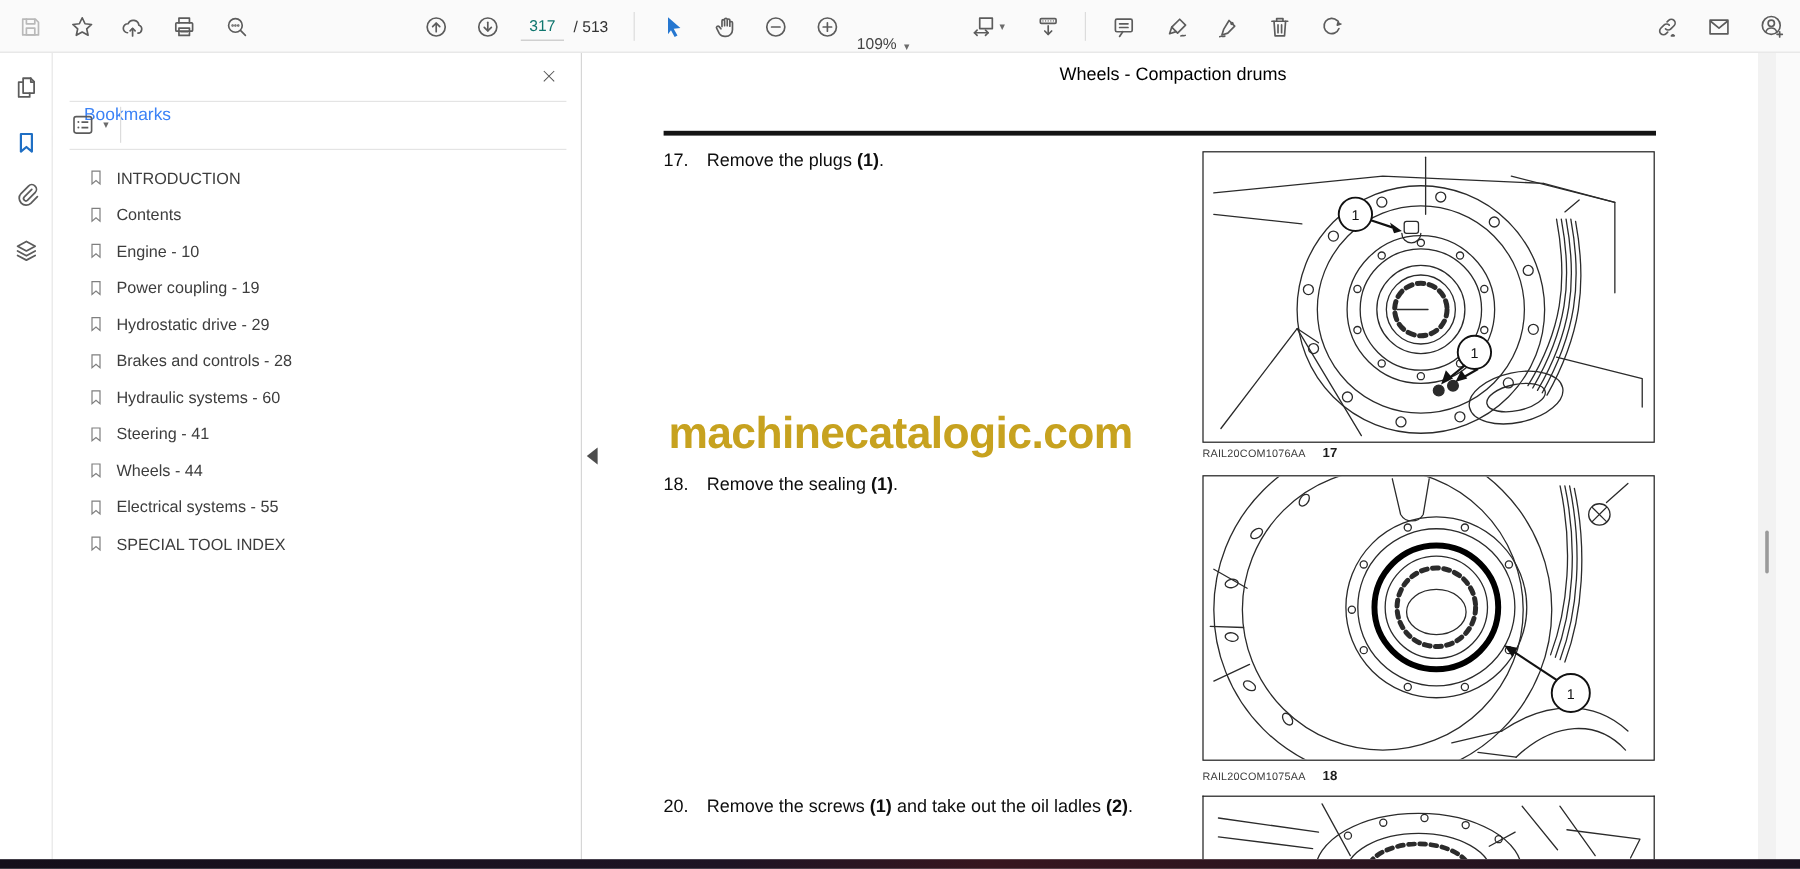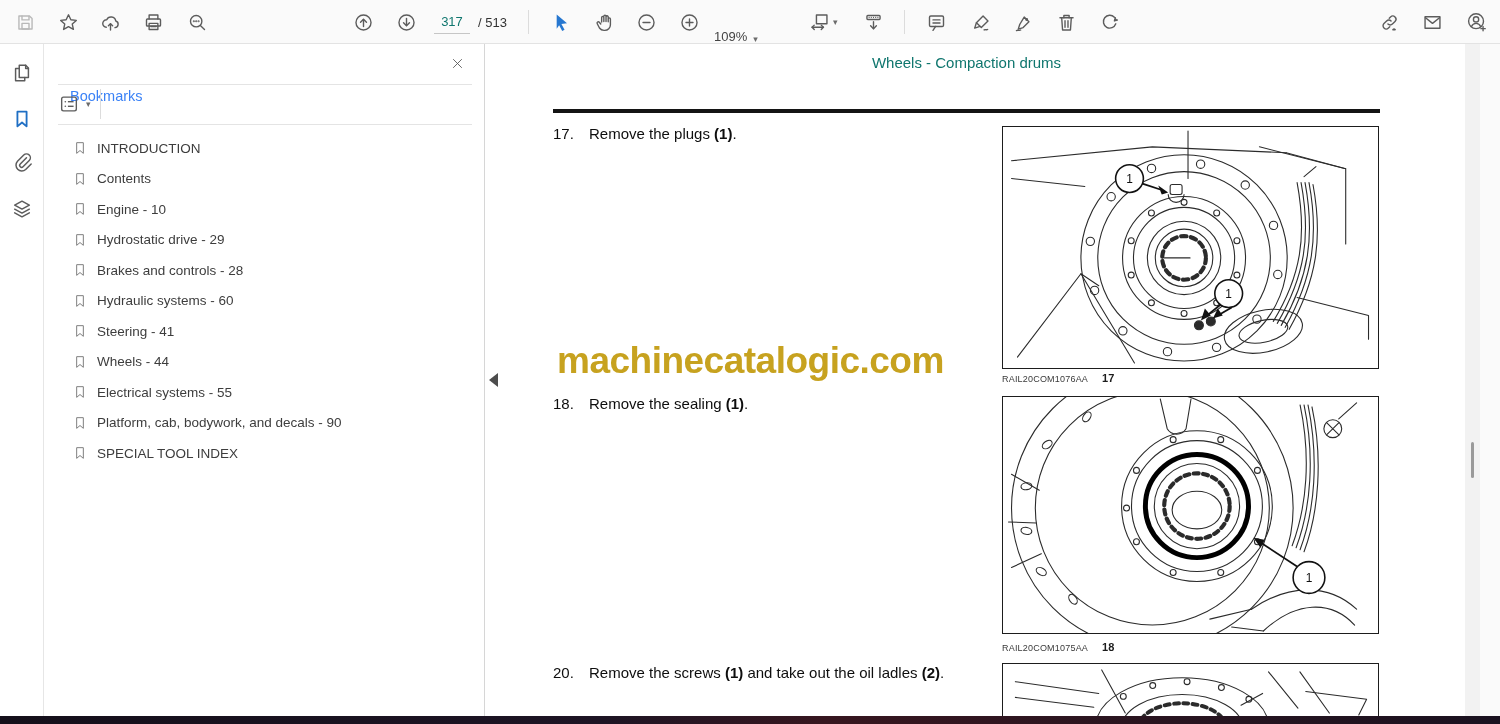--- a/index.html
+++ b/index.html
@@ -51,22 +51,22 @@
   #bm-opt-divider { position:absolute; left:56px; top:45px; width:1px; height:30px; background:#dcdcdc; }
   #bm-list { position:absolute; left:28px; top:89px; width:400px; }
   .bm-item { height:30.5px; display:flex; align-items:center; gap:9px; cursor:pointer; }
   .bm-item svg { width:16px; height:16px; stroke:#7f7f7f; fill:none; stroke-width:1.5;
                  flex:0 0 auto; }
   .bm-label { font-size:13.5px; color:#3d3d3d; white-space:nowrap; }
 
   
   #main { position:absolute; left:485px; top:44px; width:1015px; height:680px;
           background:#fff; overflow:hidden; }
-  #doc-header { position:absolute; left:68px; top:10px; width:827px; text-align:center;
-                font-size:15px; color:#0f766e; }
+  #doc-header { position:absolute; left:79px; top:10px; width:827px; text-align:center;
+                font-size:15px; color:#000000; }
   #doc-rule { position:absolute; left:68px; top:65px; width:827px; height:3.5px; background:#141414; }
   .step { position:absolute; left:68px; font-size:15px; color:#0e0e0e; white-space:nowrap; }
   .step-num { display:inline-block; width:36px; }
   .bold { font-weight:bold; }
   .figure { position:absolute; left:517px; width:377px; border:1.6px solid #1d1d1d;
             background:#fff; overflow:hidden; }
   .figure svg { display:block; width:100%; height:100%; }
   .fig-caption { position:absolute; left:517px; width:377px; text-align:left;
                  font-size:9px; color:#3a3a3a; letter-spacing:.2px; }
   .fig-num { font-weight:bold; font-size:11px; color:#1c1c1c; margin-left:14px; }
@@ -323,20 +323,26 @@
     <div class="bm-item">
       <svg viewBox="0 0 24 24">
           <path d="M7 4h10v16l-5-4.2L7 20z"></path>
         </svg>
       <span class="bm-label">Engine - 10</span>
     </div>
     <div class="bm-item">
       <svg viewBox="0 0 24 24">
           <path d="M7 4h10v16l-5-4.2L7 20z"></path>
         </svg>
+      <span class="bm-label">Power coupling - 19</span>
+    </div>
+    <div class="bm-item">
+      <svg viewBox="0 0 24 24">
+          <path d="M7 4h10v16l-5-4.2L7 20z"></path>
+        </svg>
       <span class="bm-label">Hydrostatic drive - 29</span>
     </div>
     <div class="bm-item">
       <svg viewBox="0 0 24 24">
           <path d="M7 4h10v16l-5-4.2L7 20z"></path>
         </svg>
       <span class="bm-label">Brakes and controls - 28</span>
     </div>
     <div class="bm-item">
       <svg viewBox="0 0 24 24">
@@ -354,26 +360,20 @@
       <svg viewBox="0 0 24 24">
           <path d="M7 4h10v16l-5-4.2L7 20z"></path>
         </svg>
       <span class="bm-label">Wheels - 44</span>
     </div>
     <div class="bm-item">
       <svg viewBox="0 0 24 24">
           <path d="M7 4h10v16l-5-4.2L7 20z"></path>
         </svg>
       <span class="bm-label">Electrical systems - 55</span>
-    </div>
-    <div class="bm-item">
-      <svg viewBox="0 0 24 24">
-          <path d="M7 4h10v16l-5-4.2L7 20z"></path>
-        </svg>
-      <span class="bm-label">Platform, cab, bodywork, and decals - 90</span>
     </div>
     <div class="bm-item">
       <svg viewBox="0 0 24 24">
           <path d="M7 4h10v16l-5-4.2L7 20z"></path>
         </svg>
       <span class="bm-label">SPECIAL TOOL INDEX</span>
     </div>
   </div>
 </div>
 

